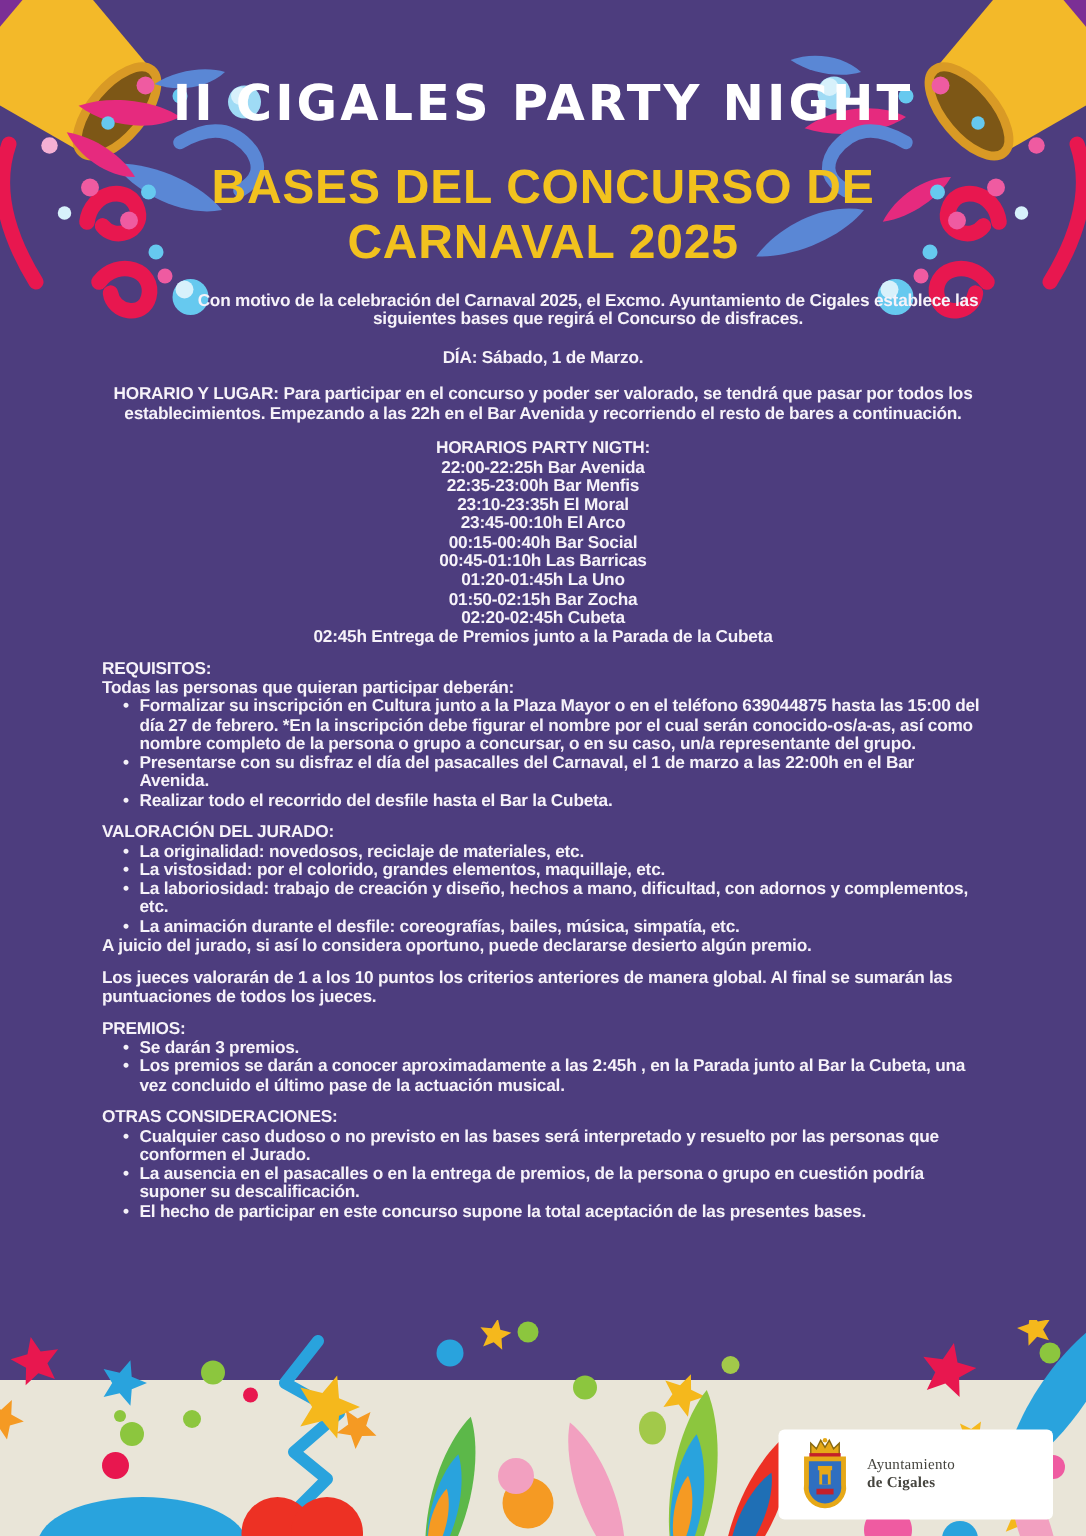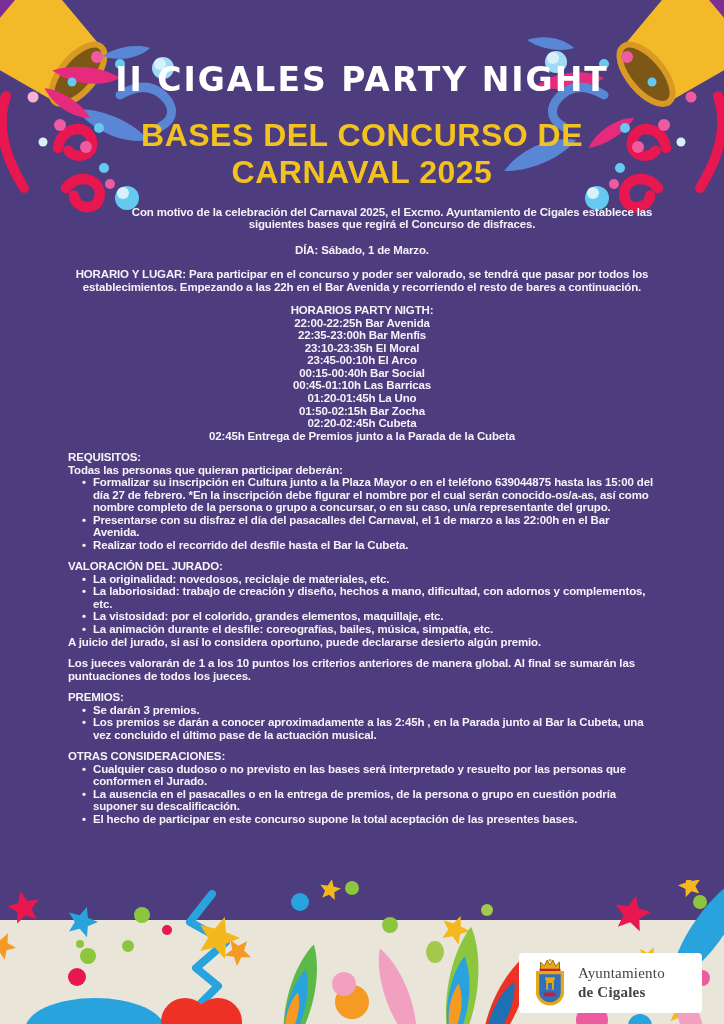--- a/index.html
+++ b/index.html
@@ -5,21 +5,21 @@
   html,body{margin:0;padding:0;background:#2c2344;}
   .poster{
     position:relative;width:724px;height:1024px;margin:0 auto;
     background:#4d3d7e;overflow:hidden;
     font-family:"Liberation Sans",sans-serif;
   }
   
   .deco{position:absolute;left:0;top:0;pointer-events:none;}
   
   .title{
-    position:relative;margin:16px;padding-top:44px;text-align:center;
+    position:relative;margin:5px;padding-top:44px;text-align:center;
     font-family:"DejaVu Sans",sans-serif;font-weight:800;
     font-size:33px;letter-spacing:2px;color:#ffffff;z-index:3;
   }
   .subtitle{
     position:relative;margin:18px 0 0 0;text-align:center;
     font-weight:800;font-size:32px;line-height:1.15;color:#f2c21e;z-index:3;
     font-family:"Liberation Sans",sans-serif;letter-spacing:.5px;
   }
   
   .content{
@@ -43,21 +43,21 @@
     background:#e9e5d8;z-index:2;
   }
   .footer-deco{position:absolute;left:0;top:880px;width:724px;height:144px;z-index:2;pointer-events:none;}
   .logo-card{
     position:absolute;left:519px;top:953px;width:183px;height:60px;
     background:#ffffff;border-radius:4px;z-index:4;
     display:flex;align-items:center;gap:9px;padding-left:12px;box-sizing:border-box;
   }
   .logo-text{
     font-family:"Liberation Serif",serif;color:#45443e;
-    font-size:15px;line-height:1.25;letter-spacing:.2px;
+    font-size:10px;line-height:1.25;letter-spacing:.2px;
   }
   .logo-text .l2{font-weight:600;}
 </style>
 </head>
 <body>
 
 <div class="poster">
 
   <svg class="deco" width="724" height="300" viewBox="0 0 724 300" aria-hidden="true">
     <defs>
@@ -158,22 +158,22 @@
         <li>Formalizar su inscripción en Cultura junto a la Plaza Mayor o en el teléfono 639044875 hasta las 15:00 del día 27 de febrero.  *En la inscripción debe figurar el nombre por el cual serán conocido-os/a-as, así como nombre completo  de la persona o grupo a concursar, o en su caso, un/a representante del grupo.</li>
         <li>Presentarse con su disfraz el día del pasacalles del Carnaval, el 1 de marzo a las 22:00h en el Bar Avenida.</li>
         <li>Realizar todo el recorrido del desfile hasta el Bar la Cubeta.</li>
       </ul>
     </div>
 
     <div class="sec">
       <div class="h">VALORACIÓN DEL JURADO:</div>
       <ul class="bul">
         <li>La originalidad: novedosos, reciclaje de materiales, etc.</li>
+        <li>La vistosidad: por el colorido, grandes elementos, maquillaje, etc.</li>
         <li>La laboriosidad: trabajo de creación y diseño, hechos a mano, dificultad, con adornos y complementos, etc.</li>
-        <li>La vistosidad: por el colorido, grandes elementos, maquillaje, etc.</li>
         <li>La animación durante el desfile: coreografías, bailes, música, simpatía, etc.</li>
       </ul>
       <div>A juicio del jurado, si así lo considera oportuno, puede declararse desierto algún premio.</div>
     </div>
 
     <div class="sec">
       <div>Los jueces valorarán de 1 a los 10 puntos los criterios anteriores de manera global. Al final se sumarán las puntuaciones de todos los jueces.</div>
     </div>
 
     <div class="sec">

